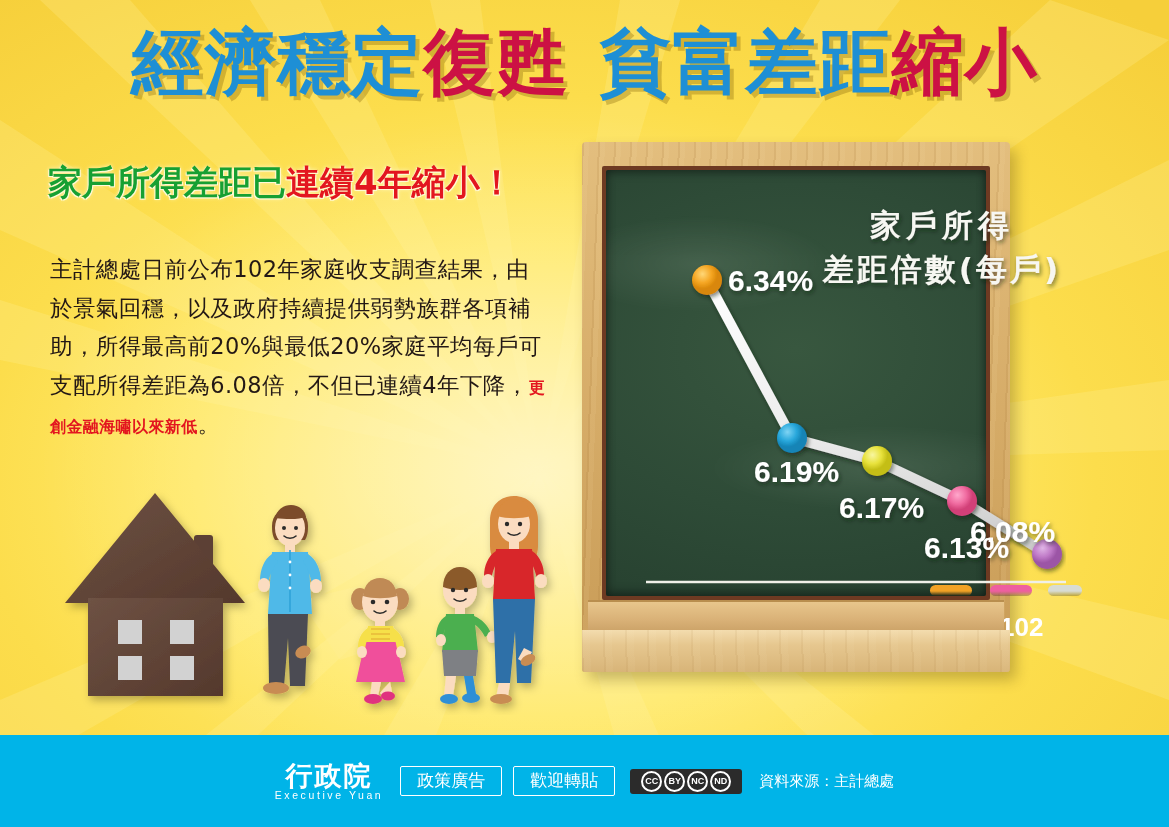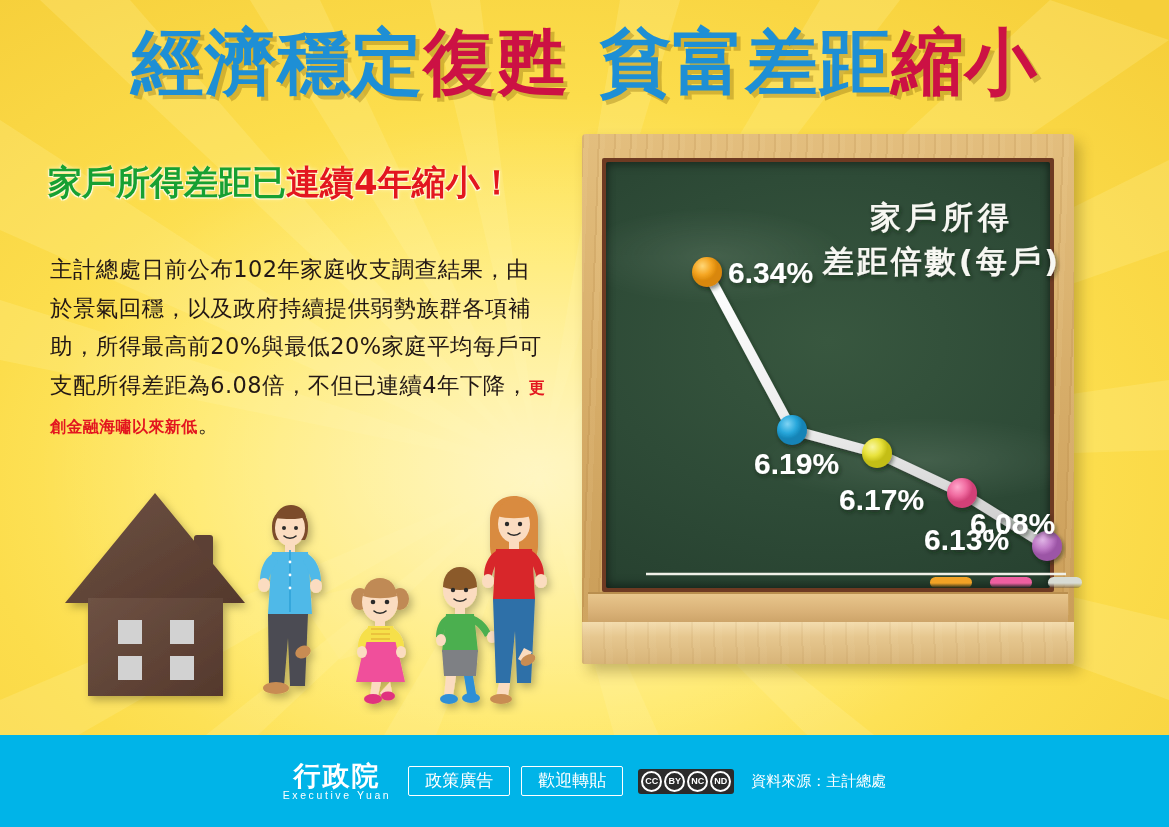--- a/index.html
+++ b/index.html
@@ -51,21 +51,21 @@
     font-family:"DejaVu Sans","Liberation Sans",sans-serif;
     letter-spacing:.4px;
   }
   #body-copy .hl{color:#E3161F;font-weight:bold;font-size:16px;}
 
   
   #illus{position:absolute;left:60px;top:480px;width:500px;height:235px;}
 
   
   #board{
-    position:absolute;left:582px;top:134px;width:492px;height:530px;
+    position:absolute;left:582px;top:142px;width:428px;height:530px;
   }
   .frame-outer{
     position:absolute;inset:0;border-radius:4px;
     background:linear-gradient(180deg,#E3BE7E 0%,#D6AC68 50%,#C89B56 100%);
     box-shadow:6px 8px 14px rgba(90,70,20,.32);
   }
   .frame-wood{
     position:absolute;inset:0;border-radius:4px;
     background:
       repeating-linear-gradient(92deg, rgba(160,114,52,.16) 0 2px, rgba(255,230,180,.10) 2px 7px, rgba(160,114,52,0) 7px 16px);
@@ -129,21 +129,21 @@
     color:#fff;font-size:10.5px;letter-spacing:2.6px;margin-top:0;
     font-family:"Liberation Sans",sans-serif;
   }
   .pill{
     color:#fff;font-size:17px;border:1.5px solid #fff;border-radius:2px;
     padding:3px 16px;line-height:1.25;white-space:nowrap;
     font-family:"DejaVu Sans","Liberation Sans",sans-serif;
   }
   #cc-badge{
     display:flex;align-items:center;gap:2px;background:#2b2b2b;
-    border-radius:3px;padding:2px 3px;margin-left:4px;
+    border-radius:3px;padding:2px 11px;margin-left:4px;
   }
   .cc-ico{
     width:17px;height:17px;border-radius:50%;border:2px solid #fff;
     display:flex;align-items:center;justify-content:center;
     color:#fff;font-size:9px;font-weight:bold;line-height:1;
     font-family:"Liberation Sans",sans-serif;
   }
   #source{
     color:#fff;font-size:15px;margin-left:6px;white-space:nowrap;
     font-family:"DejaVu Sans","Liberation Sans",sans-serif;

